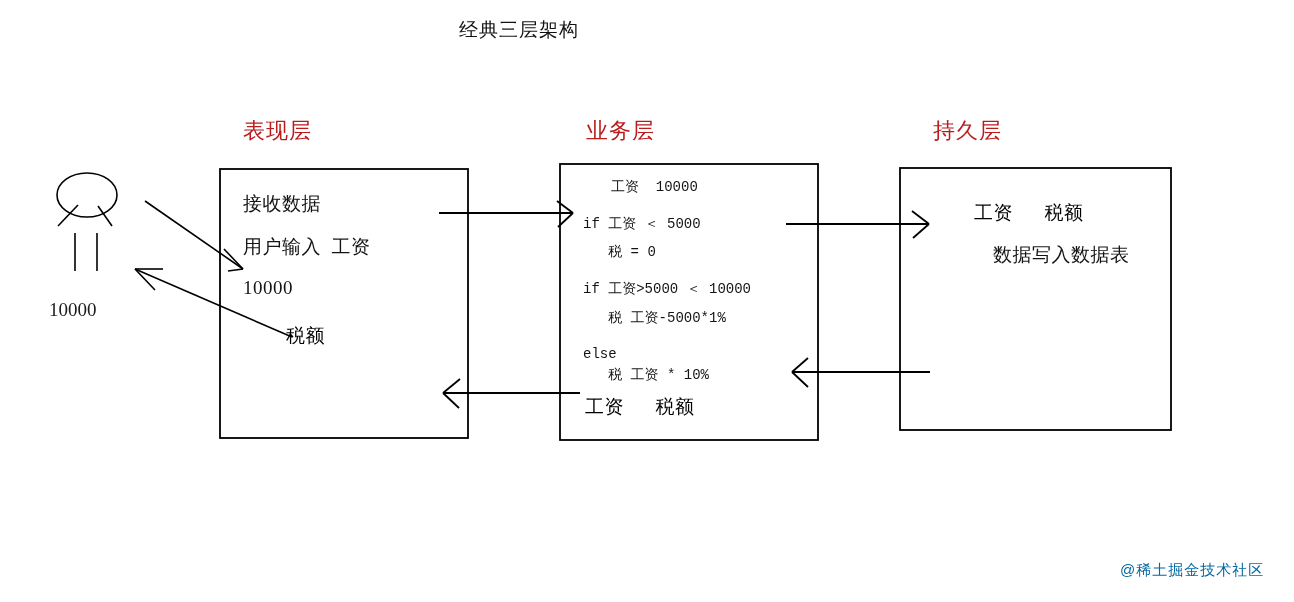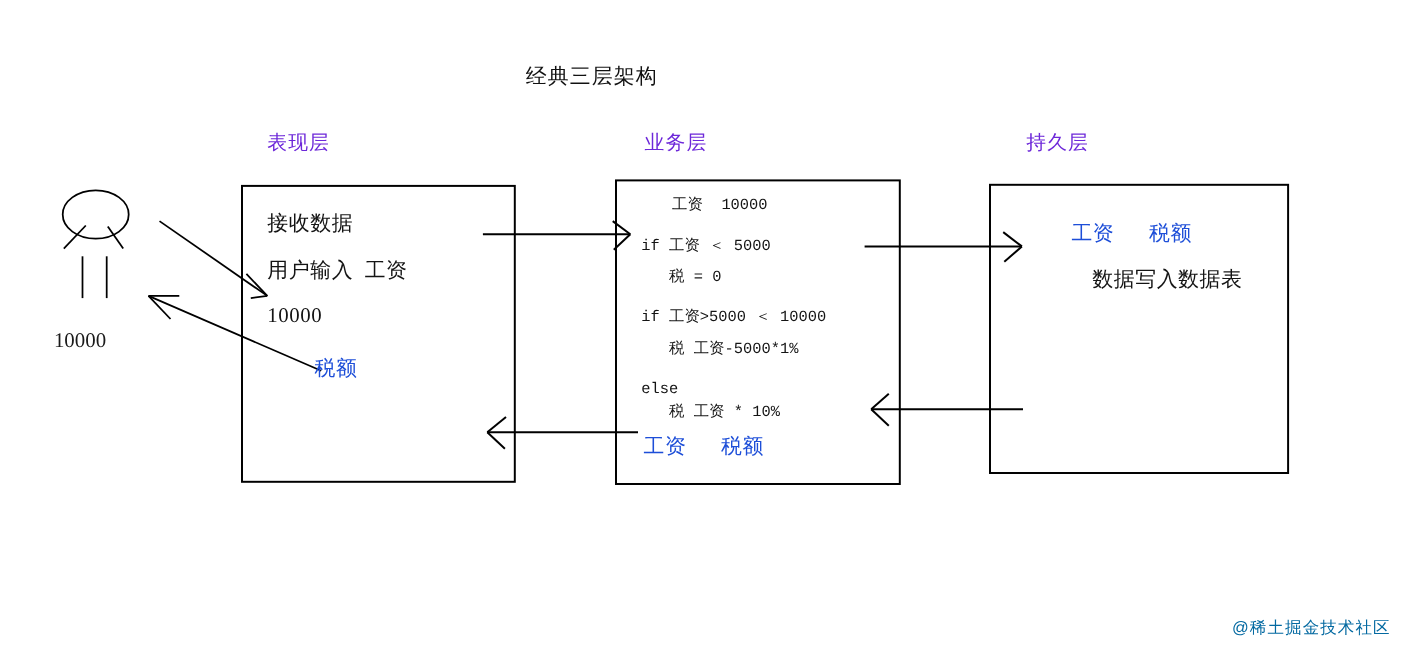--- a/index.html
+++ b/index.html
@@ -29,58 +29,58 @@
     white-space: pre;
     color: #1a1a1a;
     line-height: 1;
   }
   .title {
     font-size: 19px;
     letter-spacing: 1px;
     color: #111;
   }
   .layer-label {
-    font-size: 18px;
+    font-size: 22px;
     letter-spacing: 1px;
-    color: #6d28d9;
+    color: #b91c1c;
   }
   .box-text {
     font-size: 19px;
     letter-spacing: 0.5px;
     color: #141414;
   }
   .code-text {
     font-family: "Liberation Mono", "DejaVu Sans Mono", monospace;
     font-size: 14px;
     letter-spacing: 0px;
     color: #141414;
   }
   .red {
-    color: #1d4ed8;
+    color: #000000;
   }
   .num {
     font-size: 19px;
     color: #1a1a1a;
     font-family: "Liberation Serif", serif;
   }
   .watermark {
     position: absolute;
     font-family: "Liberation Sans", sans-serif;
     font-size: 15px;
     color: #0369a1;
     letter-spacing: 1px;
     white-space: pre;
   }
 </style>
 </head>
 <body>
 
 <div id="canvas">
 
-  <div class="txt title" style="left:478px; top:20px;margin-top:40px;">经典三层架构</div>
+  <div class="txt title" style="left:459px; top:20px;">经典三层架构</div>
 
   <div class="txt layer-label" style="left:243px; top:120px;">表现层</div>
   <div class="txt layer-label" style="left:586px; top:120px;">业务层</div>
   <div class="txt layer-label" style="left:933px; top:120px;">持久层</div>
 
   <svg id="vector-layer" viewBox="0 0 1294 602" xmlns="http://www.w3.org/2000/svg">
 
     <g fill="none" stroke="#000000" stroke-width="1.6">
       <ellipse cx="87" cy="195" rx="30" ry="22"></ellipse>
 

